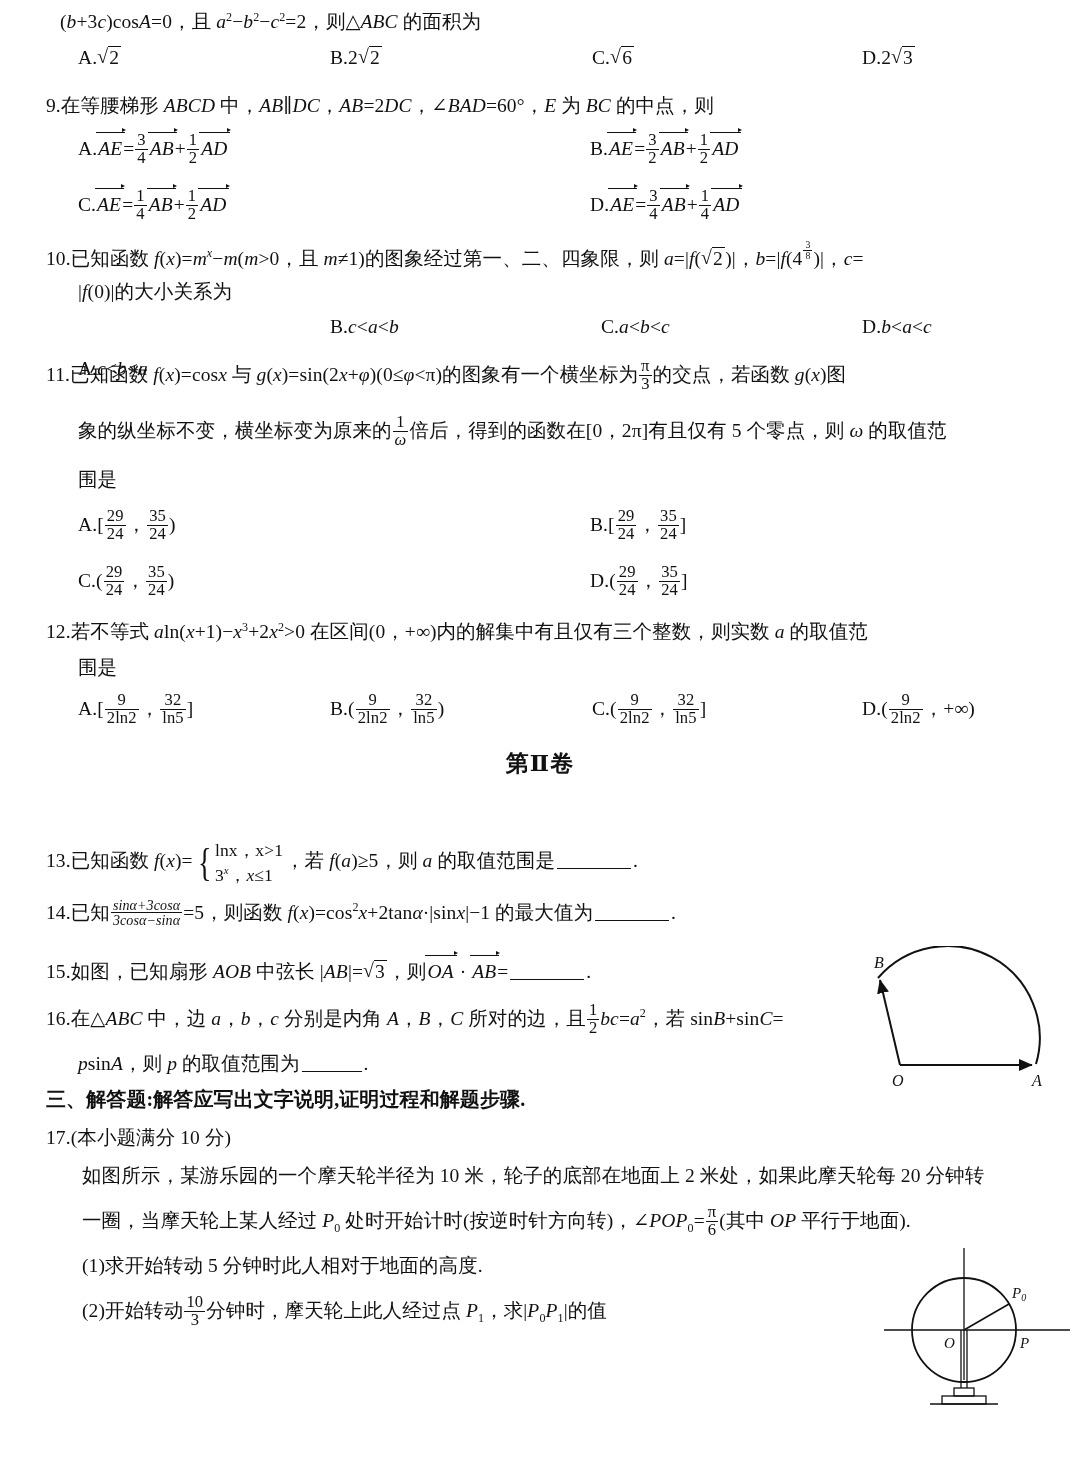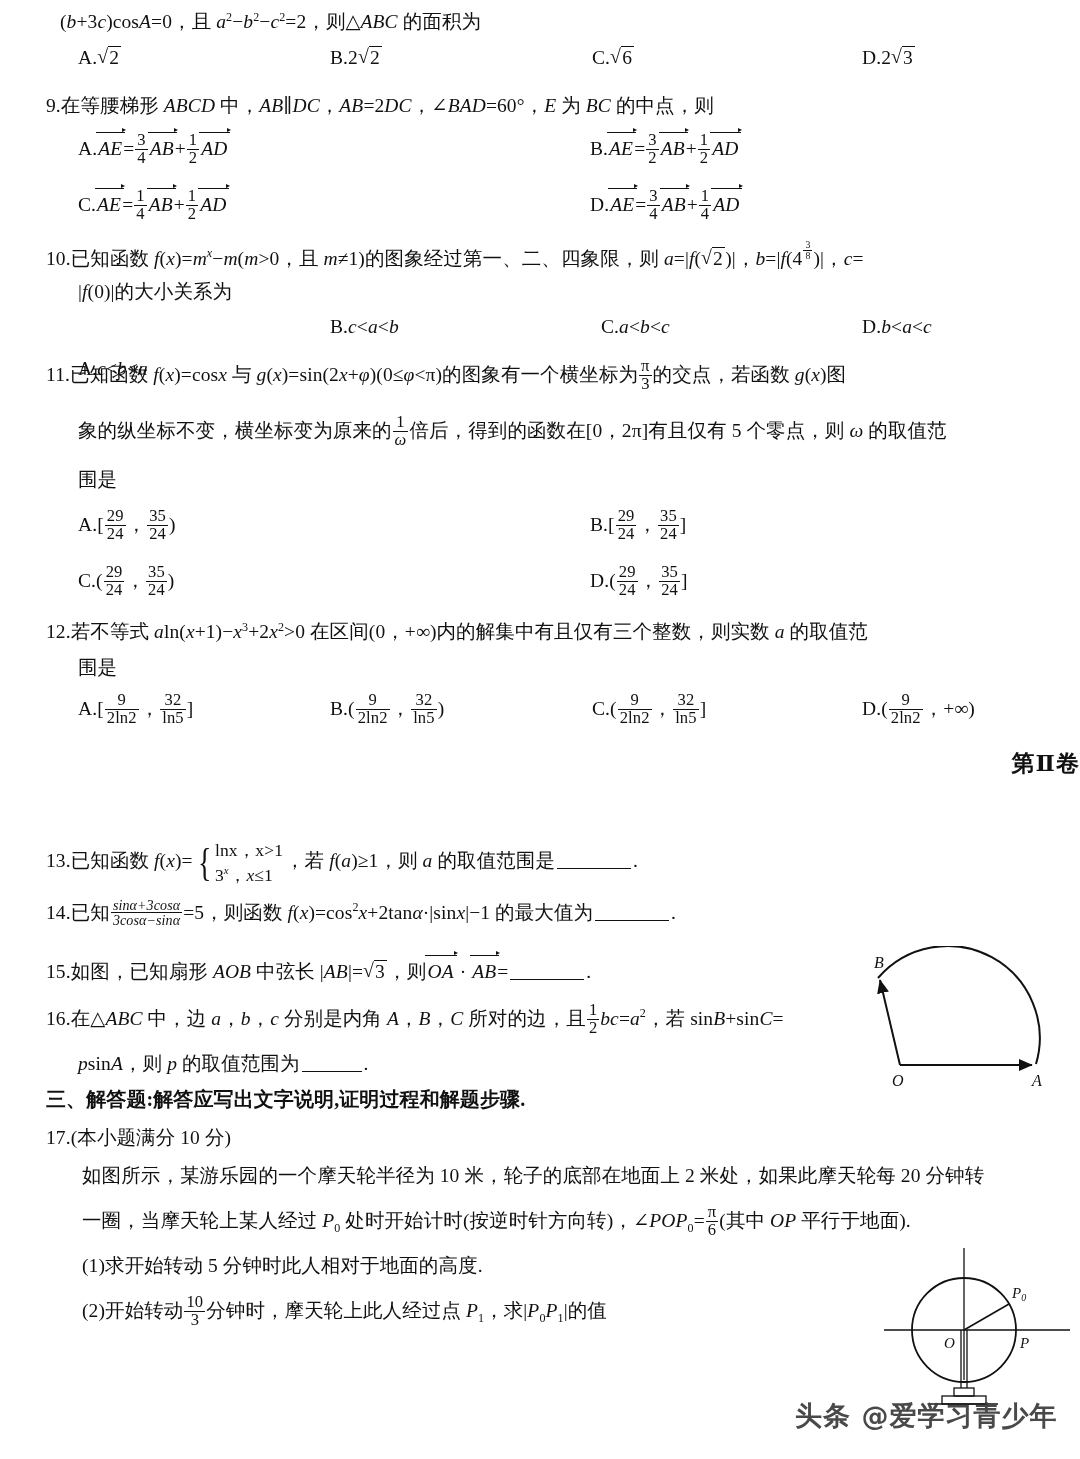--- a/index.html
+++ b/index.html
@@ -53,21 +53,21 @@
   .cases .brace { font-size:2.05em; line-height:.62; font-weight:300; margin-right:1px;
                   transform:scaleX(.7); display:inline-block; }
   .cases .rows { display:inline-block; font-size:.9em; line-height:1.42; }
 
   
   .blank { display:inline-block; border-bottom:1.2px solid #111; width:74px; height:1em;
            vertical-align:-2px; margin:0 2px; }
   .blank.short { width:60px; }
 
   
-  .center-head { position:absolute; width:1080px; text-align:right; font-weight:bold;
+  .center-head { position:absolute; width:1080px; text-align:center; font-weight:bold;
                  font-size:23px; letter-spacing:1px; }
 
   
   .fig { position:absolute; }
 
   
   .wm { position:absolute; left:795px; top:1398px; font-size:27px; font-weight:bold;
         color:#3a3a3a; letter-spacing:1px; white-space:nowrap;
         font-family:"DejaVu Sans","Liberation Sans",sans-serif;
         opacity:.92; }
@@ -176,21 +176,21 @@
   <div class="center-head" style="top:748px;">第Ⅱ卷</div>
 
 
   <div class="line" style="left:46px; top:838px;">
     <span>13.</span><span class="mr">已知函数 </span><span class="mi">f</span><span class="mr">(</span><span class="mi">x</span><span class="mr">)=</span><span class="cases">
         <span class="brace">{</span>
         <span class="rows">
           <span style="display:block;">lnx，x&gt;1</span>
           <span style="display:block;">3<span class="sup">x</span>，<span class="mi">x</span>≤1</span>
         </span>
-      </span><span class="mr">，若 </span><span class="mi">f</span><span class="mr">(</span><span class="mi">a</span><span class="mr">)≥1，则 </span><span class="mi">a</span><span class="mr"> 的取值范围是</span><span class="blank"></span><span>.</span>
+      </span><span class="mr">，若 </span><span class="mi">f</span><span class="mr">(</span><span class="mi">a</span><span class="mr">)≥5，则 </span><span class="mi">a</span><span class="mr"> 的取值范围是</span><span class="blank"></span><span>.</span>
   </div>
 
   <div class="line" style="left:46px; top:898px;">
     <span>14.</span><span>已知</span><span class="frac" style="font-size:.72em; vertical-align:-0.46em;"><span class="num" style="font-style:italic;">sinα+3cosα</span><span class="den" style="font-style:italic;">3cosα−sinα</span></span><span class="mr">=5，则函数 </span><span class="mi">f</span><span class="mr">(</span><span class="mi">x</span><span class="mr">)=cos</span><span class="supn">2</span><span class="mi">x</span><span class="mr">+2tan</span><span class="mi">α</span><span class="mr">·|sin</span><span class="mi">x</span><span class="mr">|−1 的最大值为</span><span class="blank"></span><span>.</span>
   </div>
 
   <div class="line" style="left:46px; top:958px;">
     <span>15.</span><span class="mr">如图，已知扇形 </span><span class="mi">AOB</span><span class="mr"> 中弦长 |</span><span class="mi">AB</span><span class="mr">|=</span><span class="sqrt"><span>3</span></span><span class="mr">，则</span><span class="vec">OA</span><span class="mr"> · </span><span class="vec">AB</span><span class="mr">=</span><span class="blank"></span><span>.</span>
   </div>
 
@@ -251,15 +251,14 @@
 
     <rect x="70" y="140" width="20" height="8" fill="none" stroke="#111" stroke-width="1.3"></rect>
     <rect x="58" y="148" width="44" height="8" fill="none" stroke="#111" stroke-width="1.3"></rect>
     <line x1="46" y1="156" x2="114" y2="156" stroke="#111" stroke-width="1.6"></line>
 
     <text x="128" y="50" font-size="15" font-style="italic" font-family="Liberation Serif, serif" fill="#111">P<tspan font-size="10" dy="3">0</tspan></text>
     <text x="60" y="100" font-size="15" font-style="italic" font-family="Liberation Serif, serif" fill="#111">O</text>
     <text x="136" y="100" font-size="15" font-style="italic" font-family="Liberation Serif, serif" fill="#111">P</text>
   </svg>
 
-  <div class="wm">头条 @爱学习青少年</div>
 
 </div>
 
 </body></html>

